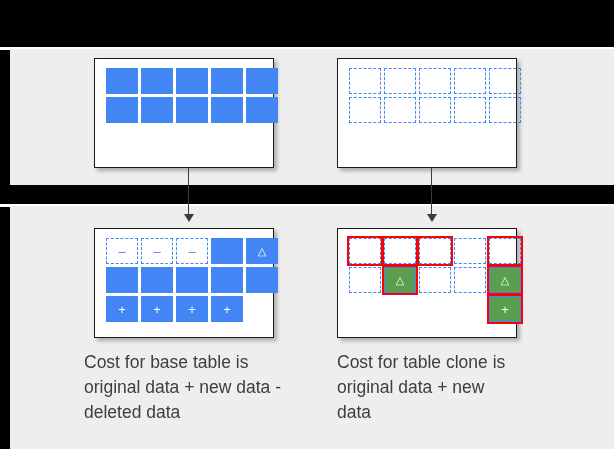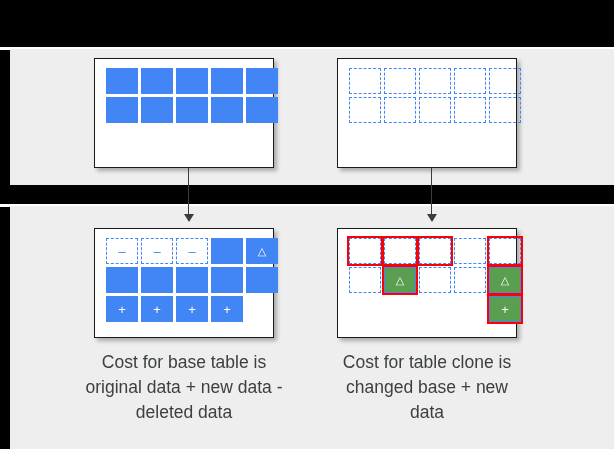--- a/index.html
+++ b/index.html
@@ -108,21 +108,21 @@
     width: 0;
     height: 0;
     border-left: 5px solid transparent;
     border-right: 5px solid transparent;
     border-top: 8px solid #3c3c3c;
   }
 
   
   .caption {
     position: absolute;
-    text-align: center;
+    text-align: left;
     color: #3c4043;
     font-size: 17.5px;
     line-height: 25px;
     font-family: "Liberation Sans", sans-serif;
   }
 </style>
 </head>
 <body>
 
 <div class="band-black" style="left:0; top:0; height:47px;"></div>
@@ -234,13 +234,13 @@
     <div class="cell empty"></div>
     <div class="cell empty"></div>
     <div class="cell green redring">
         <span class="glyph">+</span>
       </div>
   </div>
 </div>
 
 <div class="caption" style="left:84px; top:350px; width:200px;">Cost for base table is original data + new data - deleted data</div>
 
-<div class="caption" style="left:337px; top:350px; width:180px;">Cost for table clone is changed base + new data</div>
+<div class="caption" style="left:337px; top:350px; width:180px;">Cost for table clone is original data + new data</div>
 
 </body></html>

